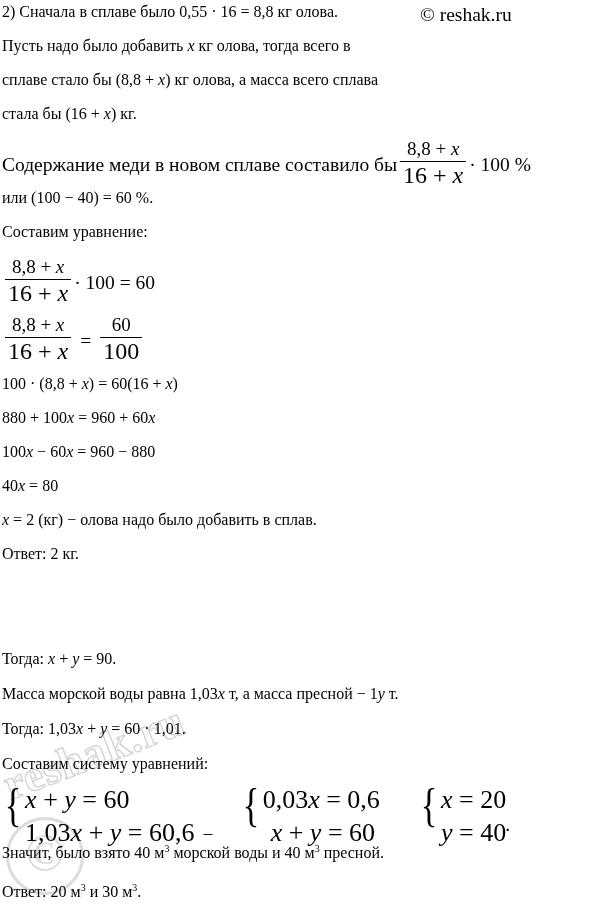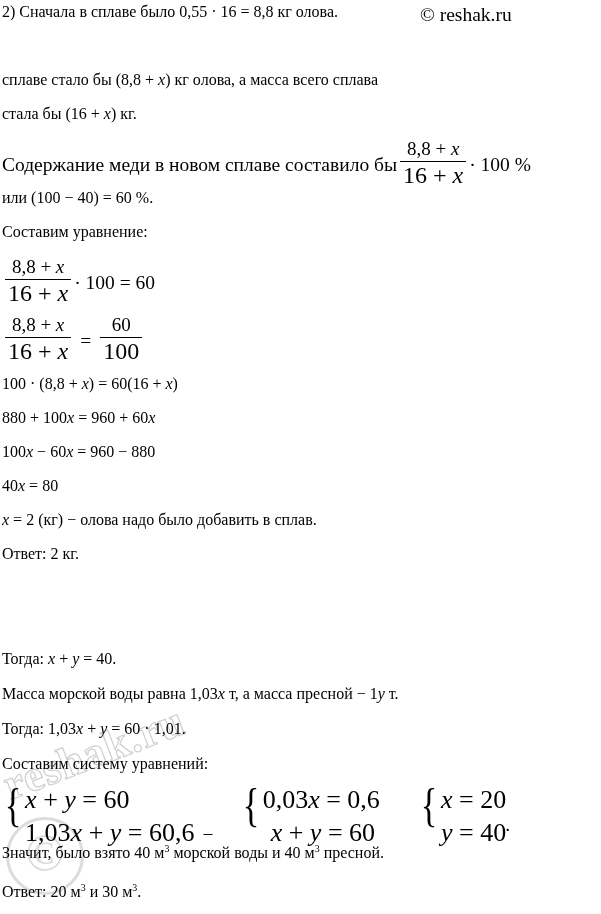--- a/index.html
+++ b/index.html
@@ -171,20 +171,23 @@
   <div class="watermark">
     <div class="wm-text">reshak.ru</div>
     <div class="wm-copy">©</div>
   </div>
 
   <div class="line" style="left:2px; top:4px;">
     <span>2) Сначала в сплаве было 0,55 · 16 = 8,8 кг олова.</span>
   </div>
   <div class="copyright" style="left:420px; top:4px;">© reshak.ru</div>
 
+  <div class="line" style="left:2px; top:38px;">
+    <span>Пусть надо было добавить </span><span class="ital">x</span><span> кг олова, тогда всего в</span>
+  </div>
 
   <div class="line" style="left:2px; top:72px;">
     <span>сплаве стало бы (8,8 + </span><span class="ital">x</span><span>) кг олова, а масса всего сплава</span>
   </div>
 
   <div class="line" style="left:2px; top:106px;">
     <span>стала бы (16 + </span><span class="ital">x</span><span>) кг.</span>
   </div>
 
   <div class="eqline" style="left:2px; top:140px;">
@@ -237,21 +240,21 @@
   </div>
 
   <div class="line" style="left:2px; top:512px;">
     <span class="ital">x</span><span> = 2 (кг) − олова надо было добавить в сплав.</span>
   </div>
 
   <div class="line" style="left:2px; top:546px;">Ответ: 2 кг.</div>
 
 
   <div class="line" style="left:2px; top:651px;">
-    <span>Тогда:  </span><span class="ital">x</span><span> + </span><span class="ital">y</span><span> = 40.</span>
+    <span>Тогда:  </span><span class="ital">x</span><span> + </span><span class="ital">y</span><span> = 90.</span>
   </div>
 
   <div class="line" style="left:2px; top:686px;">
     <span>Масса морской воды равна 1,03</span><span class="ital">x</span><span> т, а масса пресной − 1</span><span class="ital">y</span><span> т.</span>
   </div>
 
   <div class="line" style="left:2px; top:721px;">
     <span>Тогда:   1,03</span><span class="ital">x</span><span> + </span><span class="ital">y</span><span> = 60 · 1,01.</span>
   </div>
 

